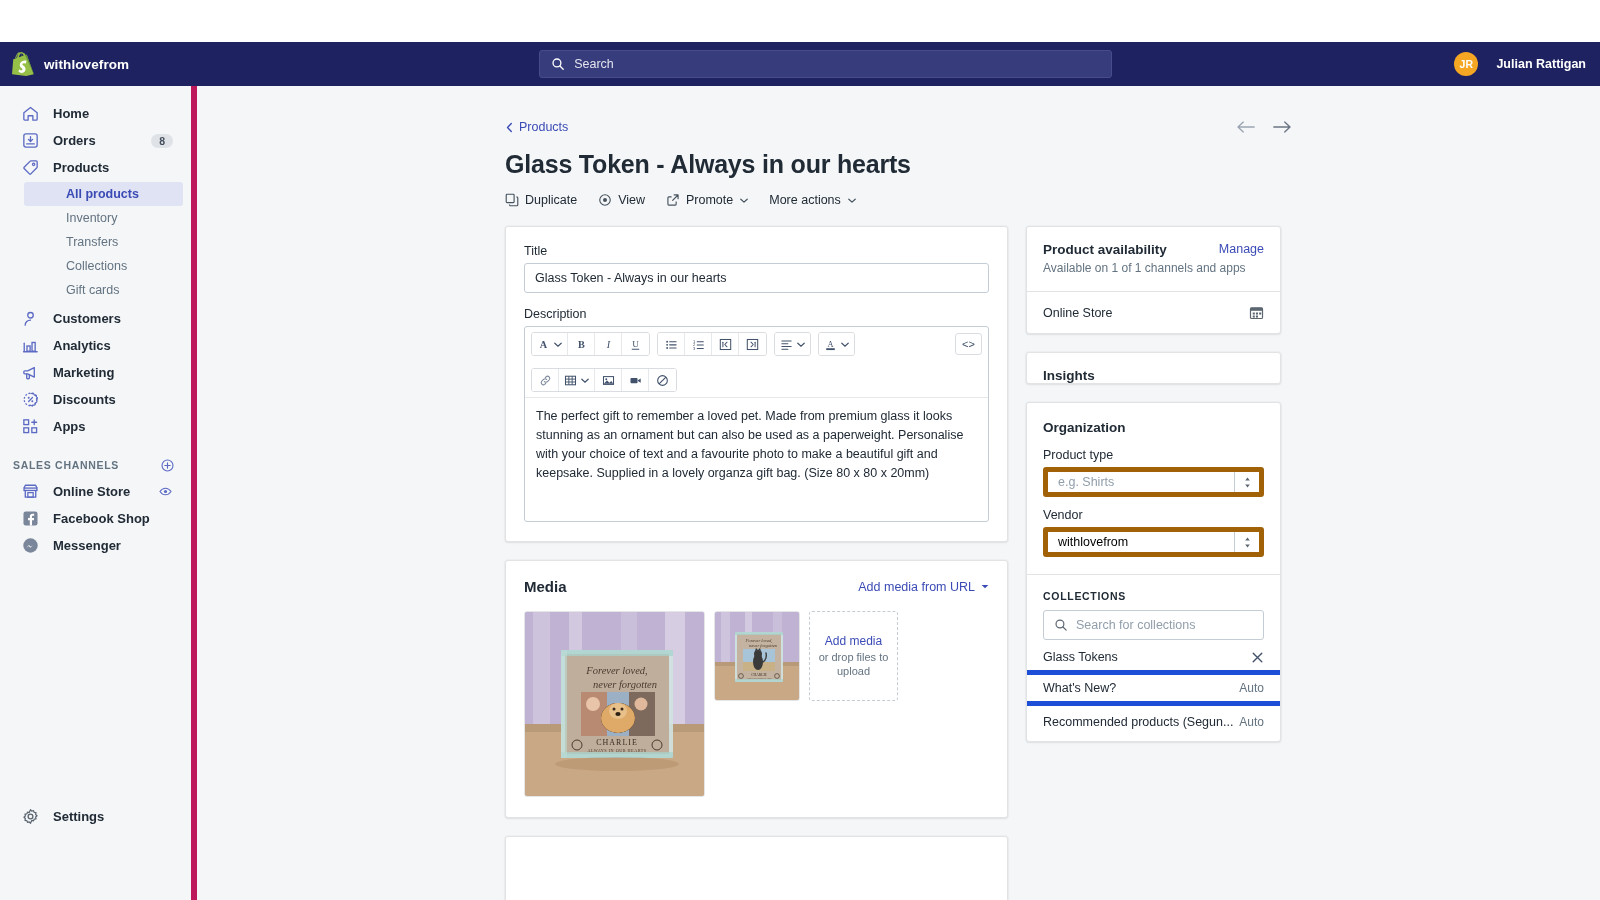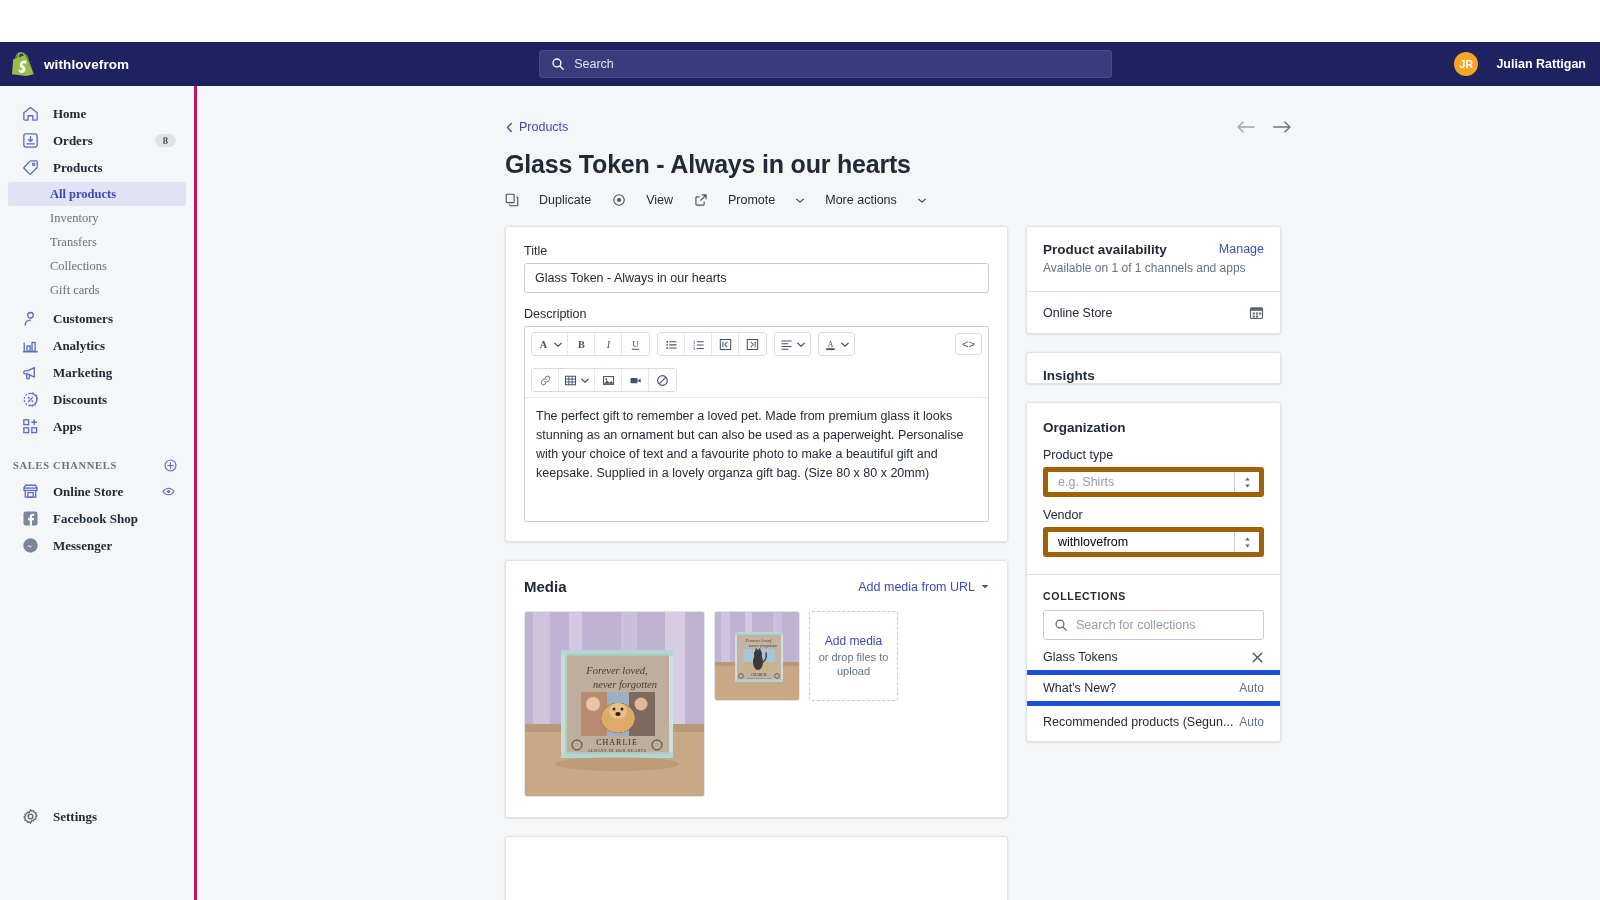--- a/index.html
+++ b/index.html
@@ -60,23 +60,22 @@
     display: flex; align-items: center; justify-content: center;
     letter-spacing: .2px;
   }
   .user-name { color: #ffffff; font-size: 12.5px; font-weight: bold; white-space: nowrap; }
 
   
   .sidebar {
     position: absolute; top: 86px; left: 0;
     width: 197px; height: 814px;
     background: #f4f6f8;
-    border-right: 3px solid #be185d;
+    border-right: 6px solid #be185d;
     padding-top: 14px;
-    font-family: Liberation Serif, serif;
   }
   .nav-item {
     display: flex; align-items: center;
     height: 27px;
     padding: 0 10px 0 13px;
     gap: 13px;
     cursor: pointer;
     margin: 0 8px;
     border-radius: 3px;
   }
@@ -85,21 +84,21 @@
     font-size: 13px; color: #212b36; font-weight: bold;
     flex: 1; white-space: nowrap;
   }
   .nav-badge {
     background: #dfe3e8; color: #454f5b;
     font-size: 10.5px; font-weight: bold;
     border-radius: 9px;
     padding: 1px 8px;
     min-width: 20px; text-align: center;
   }
-  .subnav { padding: 1px 0 3px 0; }
+  .subnav { padding: 1px 0 3px 16px; }
   .subnav-item {
     height: 24px;
     display: flex; align-items: center;
     padding-left: 42px;
     margin: 0 8px;
     font-size: 12.5px; color: #637381;
     border-radius: 3px;
     cursor: pointer;
     white-space: nowrap;
   }
@@ -155,21 +154,21 @@
   .page-title {
     font-size: 25px; color: #212b36; font-weight: bold;
     margin-top: 16px;
     letter-spacing: -.2px;
   }
   .actions {
     display: flex; align-items: center; gap: 21px;
     margin-top: 14px;
   }
   .action {
-    display: flex; align-items: center; gap: 20px;
+    display: flex; align-items: center; gap: 6px;
     font-size: 12.5px; color: #212b36;
     cursor: pointer;
   }
   .action .ic { width: 14px; height: 14px; flex: none; }
   .caret { width: 8px; height: 5px; margin-left: 1px; }
 
   .cols {
     display: flex; gap: 18px;
     margin-top: 19px;
     align-items: flex-start;

